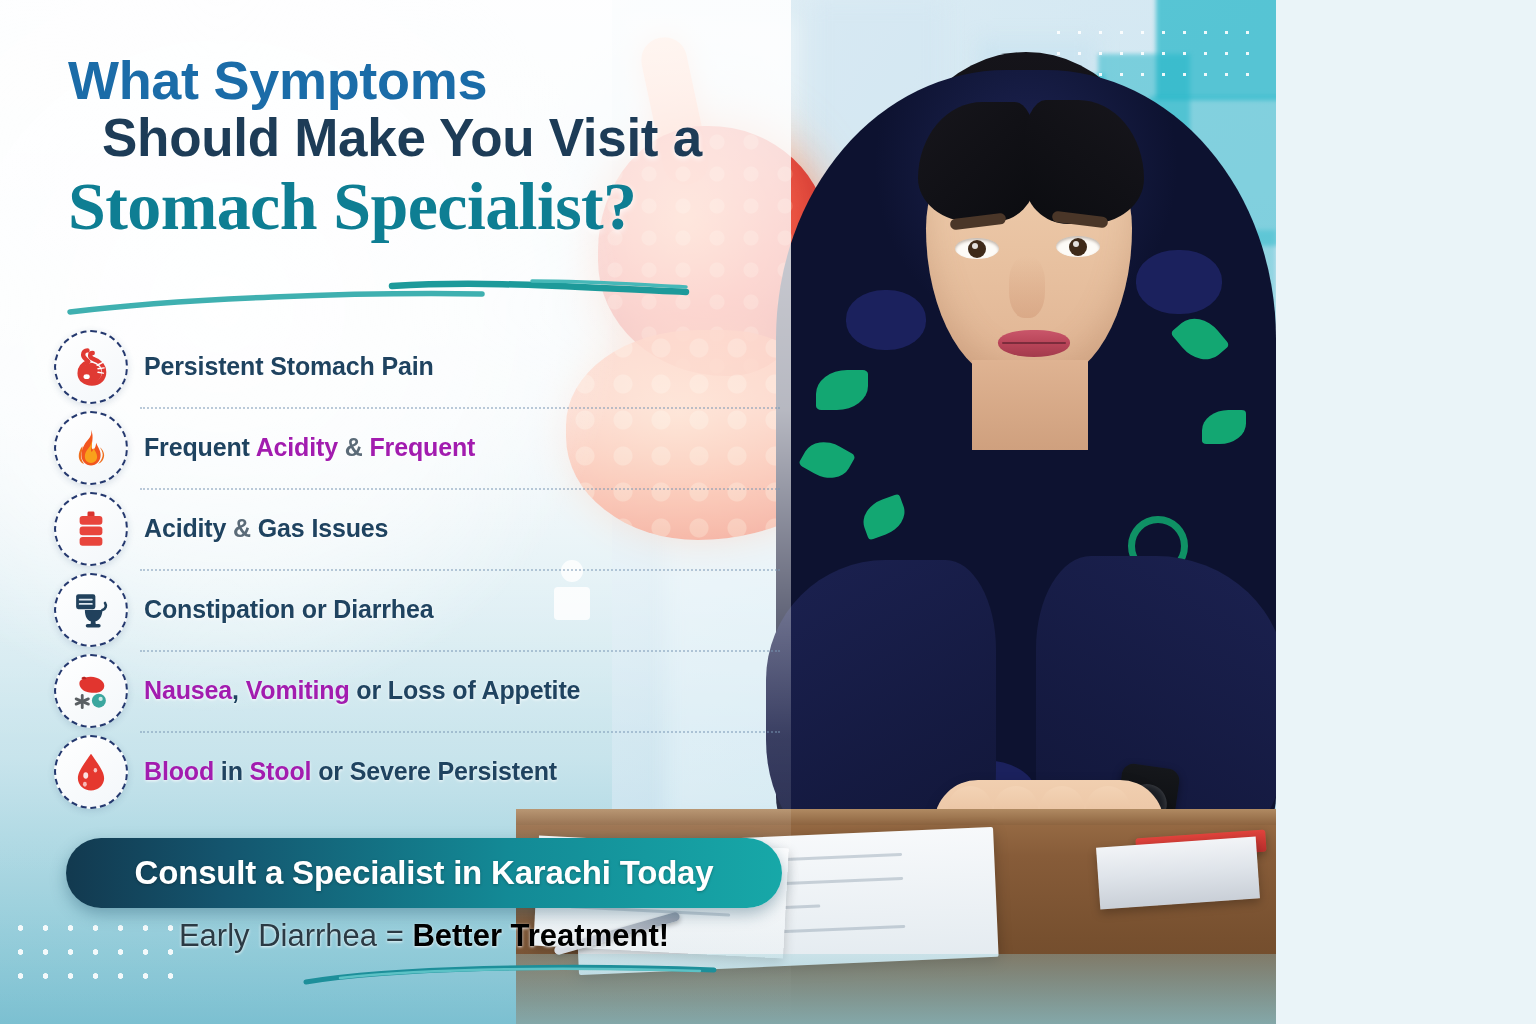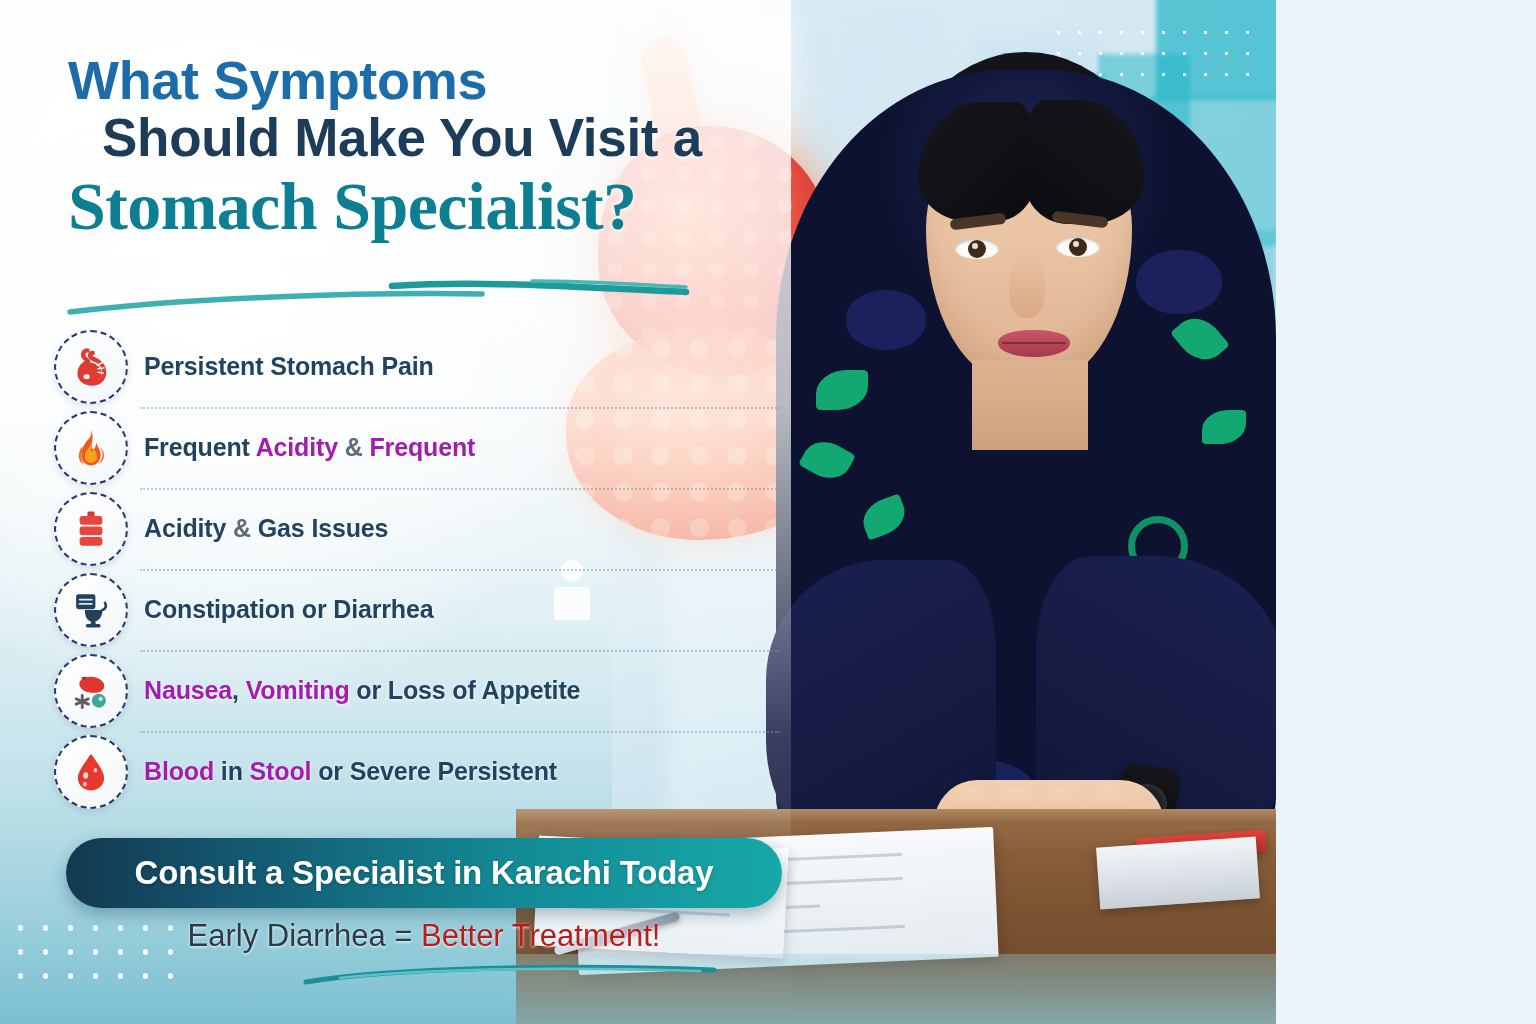--- a/index.html
+++ b/index.html
@@ -361,21 +361,21 @@
     color:#ffffff; font-size:33px; font-weight:600; letter-spacing:-.2px;
     text-shadow:0 1px 3px rgba(0,0,0,.28);
   }
 
   .tagline {
     position:absolute; left:66px; top:918px; width:716px;
     text-align:center;
     font-size:31px; color:#2b3a44;
     text-shadow:0 1px 3px rgba(255,255,255,.9);
   }
-  .tagline .strong { font-weight:400; color:#b91c1c; }
+  .tagline .strong { font-weight:700; color:#000000; }
   .tag-flourish { position:absolute; left:300px; top:962px; width:420px; height:26px; }
 </style>
 </head>
 <body>
 
 <div id="banner">
 
   <div class="bg-base"></div>
   <div class="bg-clinic">
     <div class="clinic-block cb1"></div>

